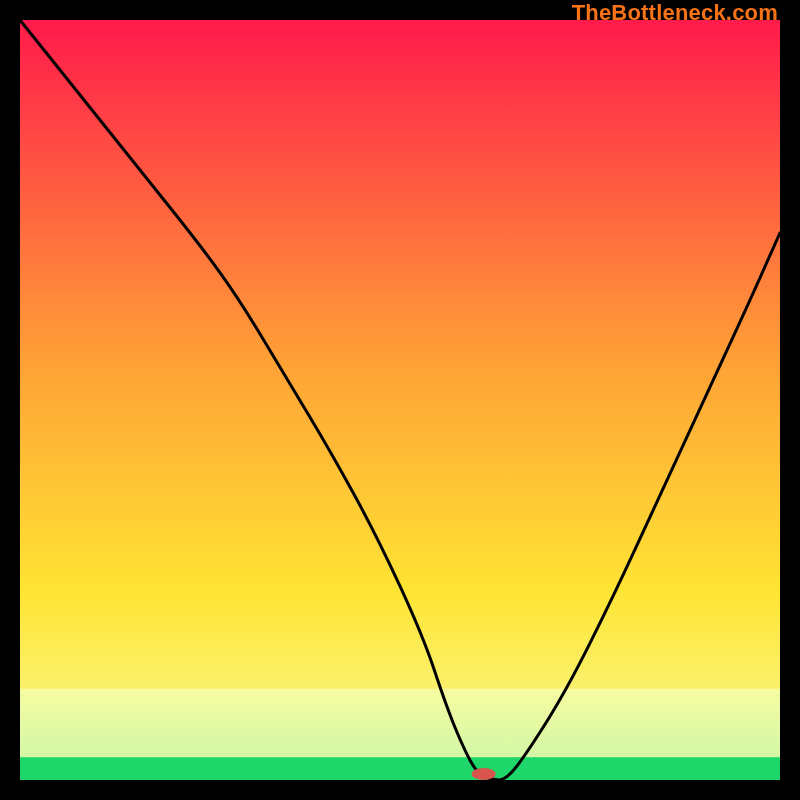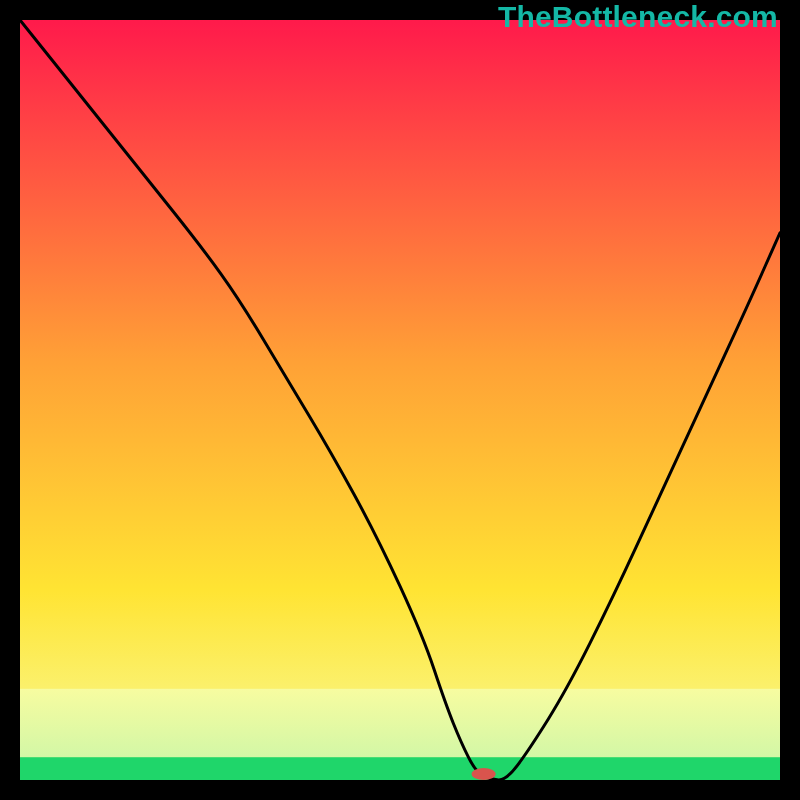--- a/index.html
+++ b/index.html
@@ -24,23 +24,23 @@
     left: 20px;
     top: 20px;
     width: 760px;
     height: 760px;
   }
   .watermark {
     position: absolute;
     top: 0px;
     right: 22px;
     font-family: Arial, Helvetica, sans-serif;
-    font-size: 30px;
+    font-size: 22px;
     font-weight: 600;
-    color: #14b8a6;
+    color: #f97316;
     letter-spacing: 0.2px;
     user-select: none;
   }
   svg {
     display: block;
   }
 </style>
 </head>
 <body>
 

